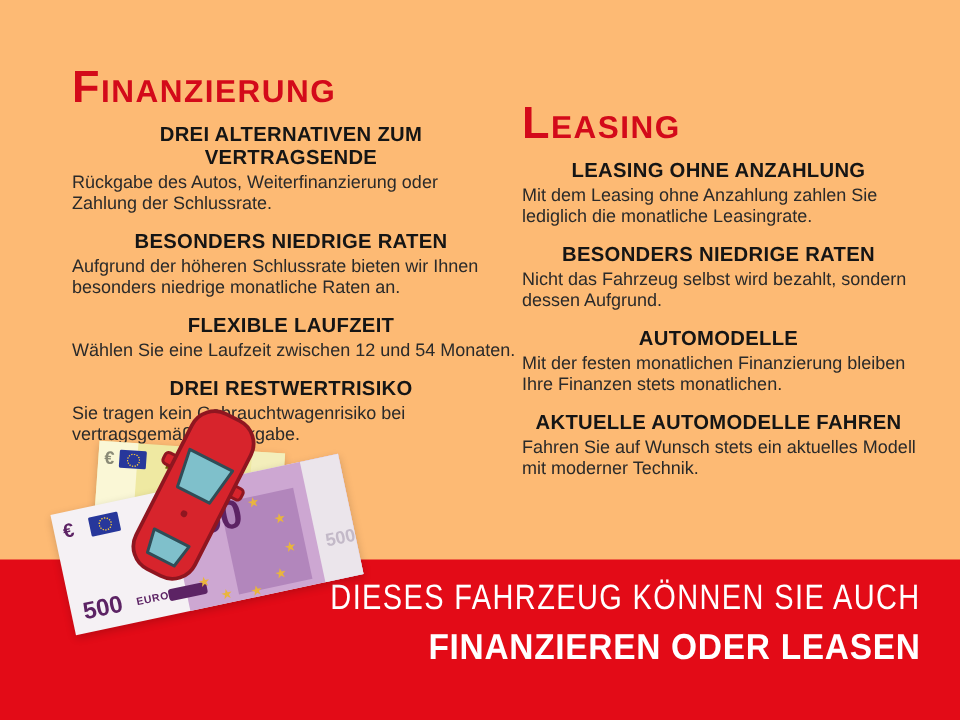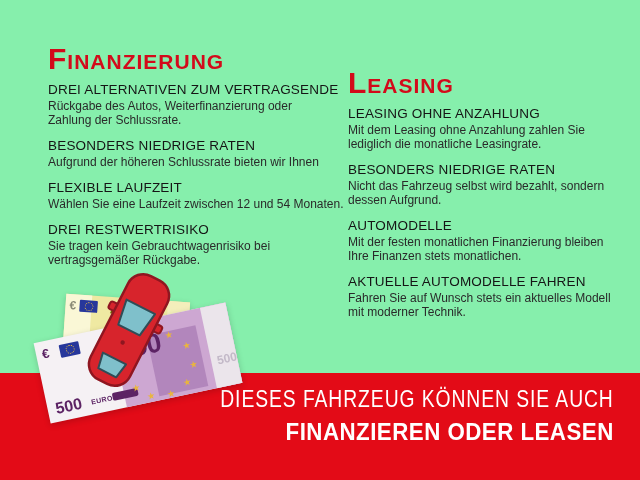--- a/index.html
+++ b/index.html
@@ -1,37 +1,37 @@
 <!DOCTYPE html>
 <html><head>
 <meta charset="utf-8">
 <style>
   html,body { margin:0; padding:0; background:#888; }
   #page {
     position:relative; width:640px; height:480px; margin:0 auto;
-    background:#86efac; overflow:hidden;
+    background:#fdba74; overflow:hidden;
     font-family:"Liberation Sans", sans-serif;
   }
 
   
   .col { position:absolute; top:44px; }
   .col-left  { left:48px;  width:292px; }
   .col-right { left:348px; width:262px;margin-top:24px; }
 
   .col-title {
     font-variant:small-caps; text-transform:lowercase;
     font-weight:bold; font-size:30px; line-height:30px;
     letter-spacing:1px; color:#d30a1a; margin:0 0 8px 0;
   }
   .col-title::first-letter { text-transform:uppercase; }
 
   .sec { margin:0 0 11px 0; }
   .sec-h {
     margin:0 0 2px 0; font-size:13.5px; line-height:15px;
-    font-weight:normal; color:#151515; letter-spacing:0.2px;
+    font-weight:bold; color:#151515; letter-spacing:0.2px;text-align:center;
   }
   .sec-line {
     font-size:12px; line-height:14px; color:#2a2a2a;
     white-space:nowrap;
   }
   .sec-line:empty { display:none; }
 
   
   .band {
     position:absolute; left:0; top:373px; width:640px; height:107px;
@@ -108,20 +108,21 @@
     <h2 class="col-title">Finanzierung</h2>
 
     <div class="sec">
       <h3 class="sec-h">DREI ALTERNATIVEN ZUM VERTRAGSENDE</h3>
       <div class="sec-line">Rückgabe des Autos, Weiterfinanzierung oder</div>
       <div class="sec-line">Zahlung der Schlussrate.</div>
     </div>
     <div class="sec">
       <h3 class="sec-h">BESONDERS NIEDRIGE RATEN</h3>
       <div class="sec-line">Aufgrund der höheren Schlussrate bieten wir Ihnen</div>
+      <div class="sec-line">besonders niedrige monatliche Raten an.</div>
     </div>
     <div class="sec">
       <h3 class="sec-h">FLEXIBLE LAUFZEIT</h3>
       <div class="sec-line">Wählen Sie eine Laufzeit zwischen 12 und 54 Monaten.</div>
 
     </div>
     <div class="sec">
       <h3 class="sec-h">DREI RESTWERTRISIKO</h3>
       <div class="sec-line">Sie tragen kein Gebrauchtwagenrisiko bei</div>
       <div class="sec-line">vertragsgemäßer Rückgabe.</div>

